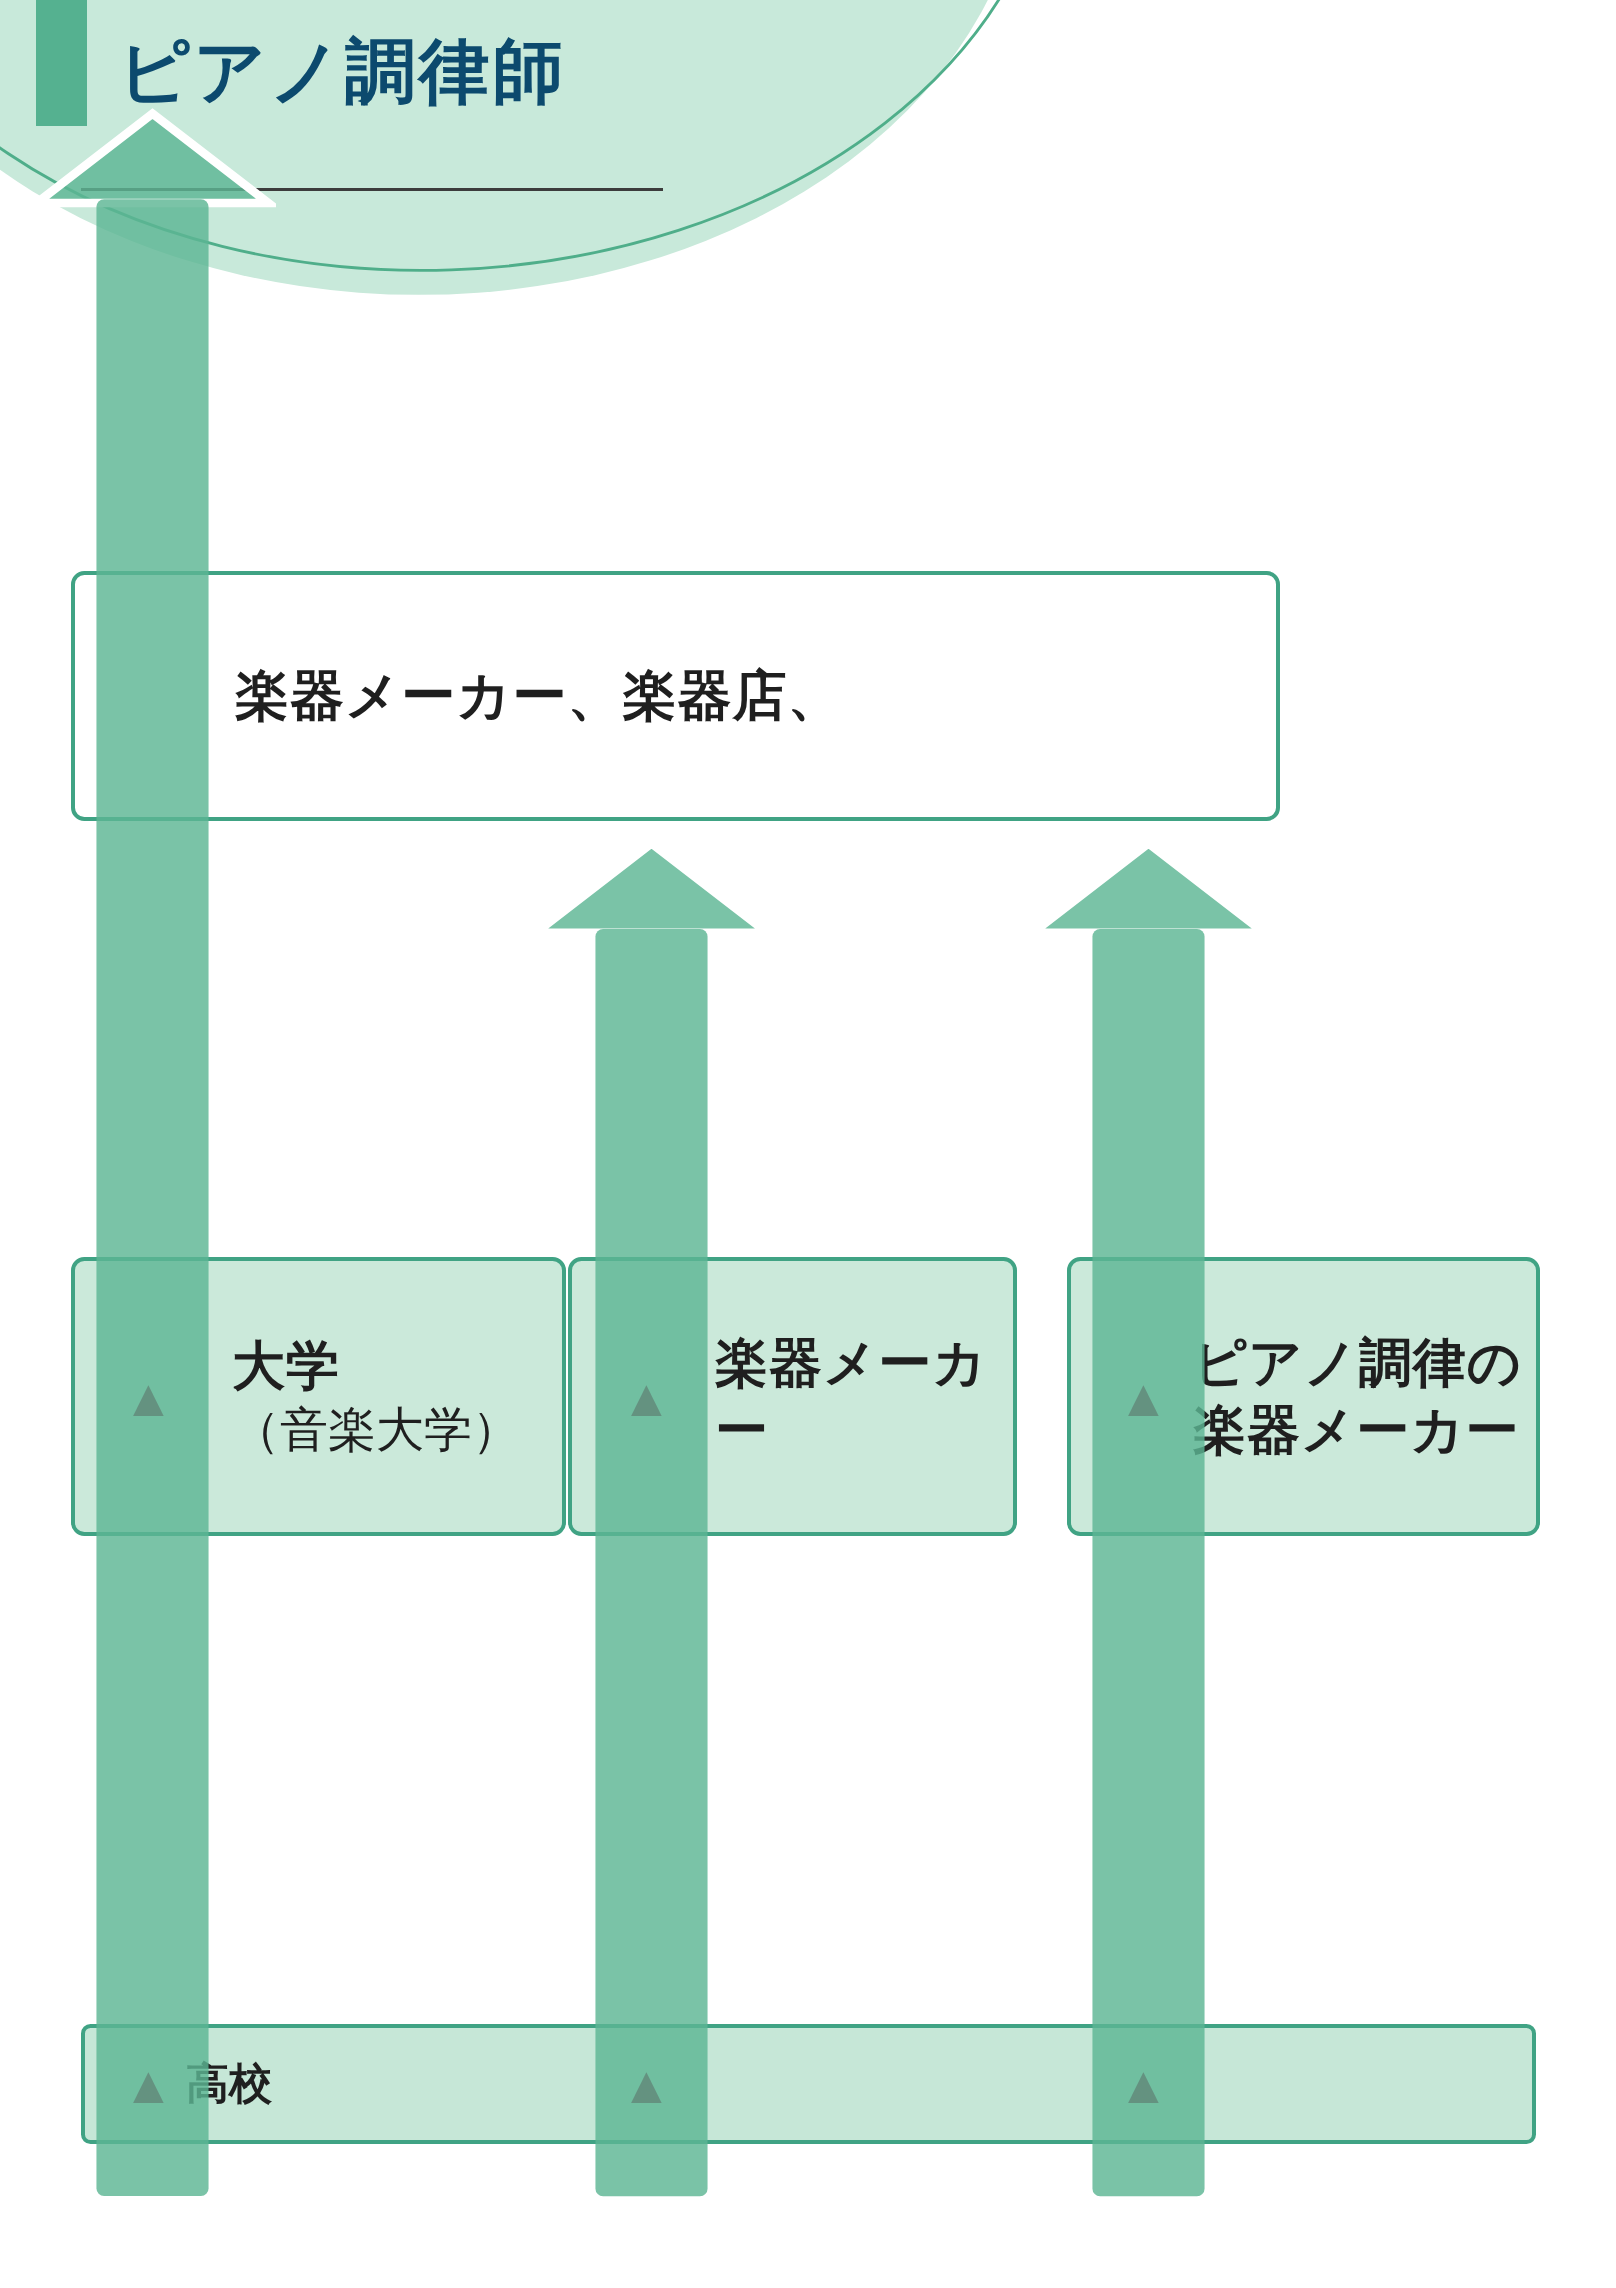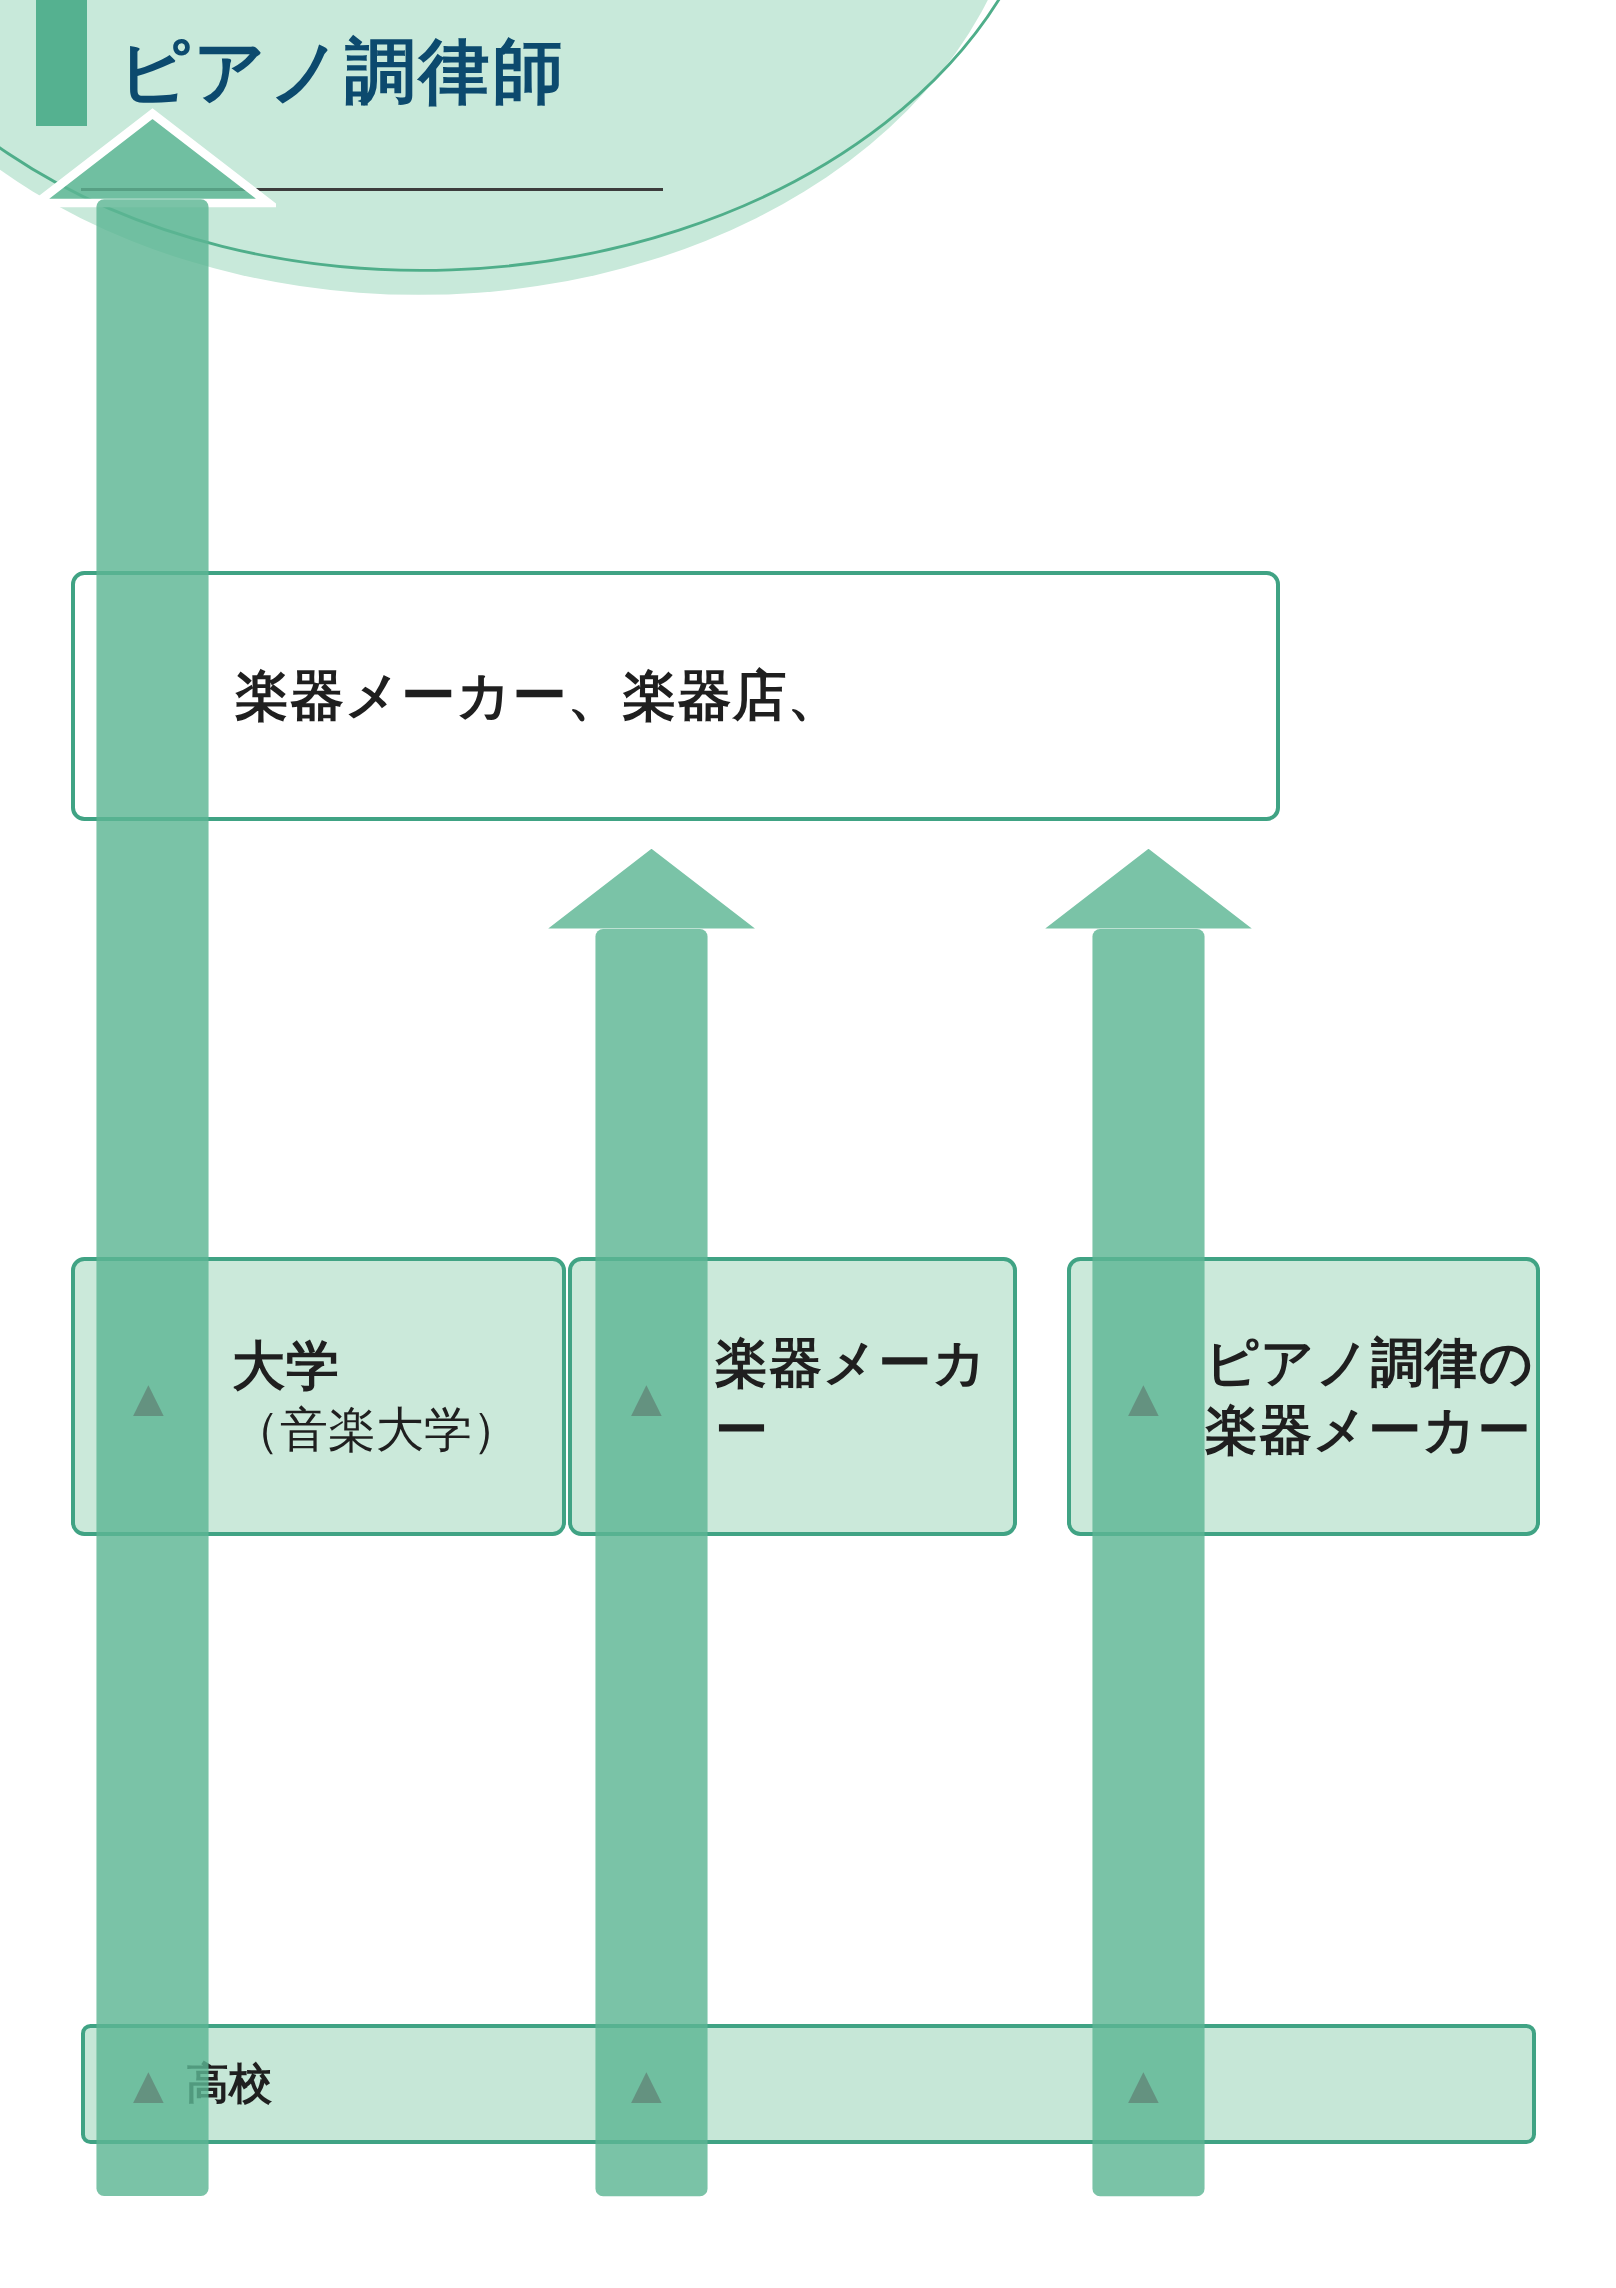--- a/index.html
+++ b/index.html
@@ -55,21 +55,21 @@
   .school-box .main{
     font-size:53px;font-weight:bold;color:#1f1f1f;line-height:1.25;letter-spacing:1px;
   }
   .school-box .sub{
     font-size:48px;font-weight:normal;color:#1f1f1f;line-height:1.25;
   }
   #school-1{left:71px;width:495px;}
   #school-1 .txt{margin-left:157px;}
   #school-2{left:568px;width:449px;}
   #school-2 .txt{margin-left:143px;}
-  #school-3{left:1067px;width:473px;padding-left:12px;}
+  #school-3{left:1067px;width:473px;}
   #school-3 .txt{margin-left:122px;}
   .bottom-box{
     left:81px;top:2024px;width:1455px;height:120px;
     background:#c6e7d7;
     border-radius:9.5px;
     display:flex;align-items:center;
   }
   .bottom-box .label{
     margin-left:101px;font-size:43px;font-weight:bold;color:#1f1f1f;
   }

